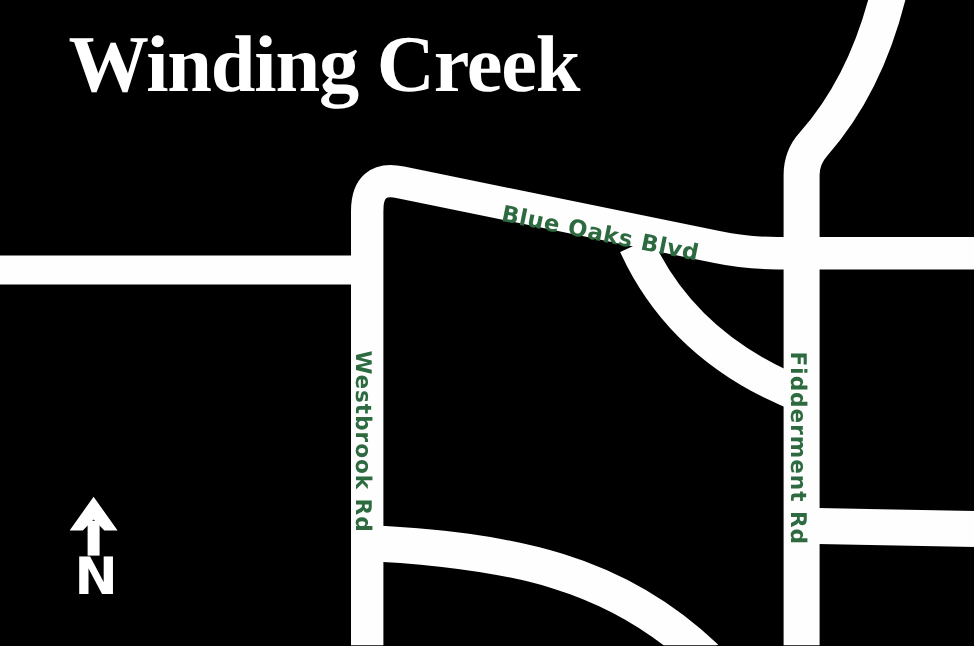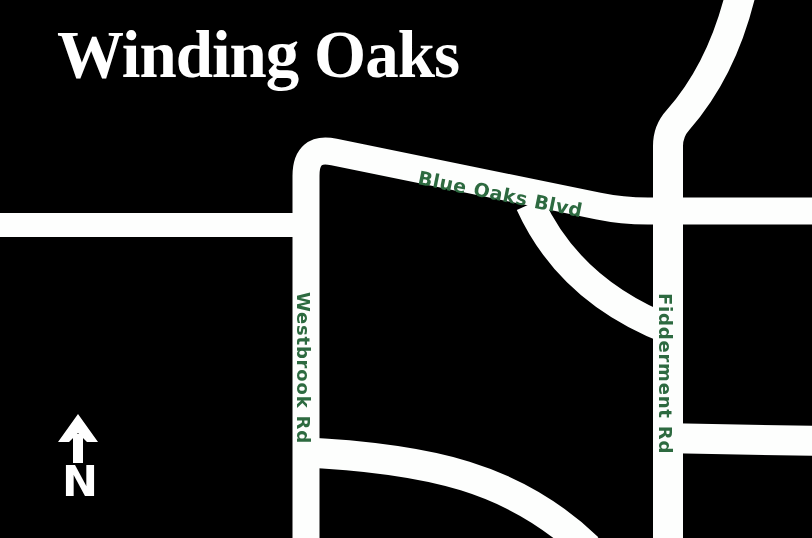--- a/index.html
+++ b/index.html
@@ -77,21 +77,21 @@
     <path class="road" stroke-width="30" d="M 660 438 L 820 441"></path>
 
     <text class="road-label" font-size="19" letter-spacing="0.5" transform="translate(417 184) rotate(11.5)">Blue Oaks Blvd</text>
 
     <text class="road-label" font-size="18" letter-spacing="0.8" transform="translate(297 292) rotate(90)">Westbrook Rd</text>
 
     <text class="road-label" font-size="18" letter-spacing="0.8" transform="translate(659 293) rotate(90)">Fidderment Rd</text>
   </svg>
 
   <div class="title-block">
-    <h1>Winding Oaks</h1>
+    <h1>Winding Creek</h1>
   </div>
 
   <div class="compass">
     <svg width="60" height="58" viewBox="0 0 60 58">
       <polygon points="28,6 8,34 19,34 28,25 37,34 48,34" fill="#ffffff"></polygon>
       <rect x="23" y="26" width="10" height="29" fill="#ffffff"></rect>
     </svg>
     <div class="compass-n">N</div>
   </div>
 

